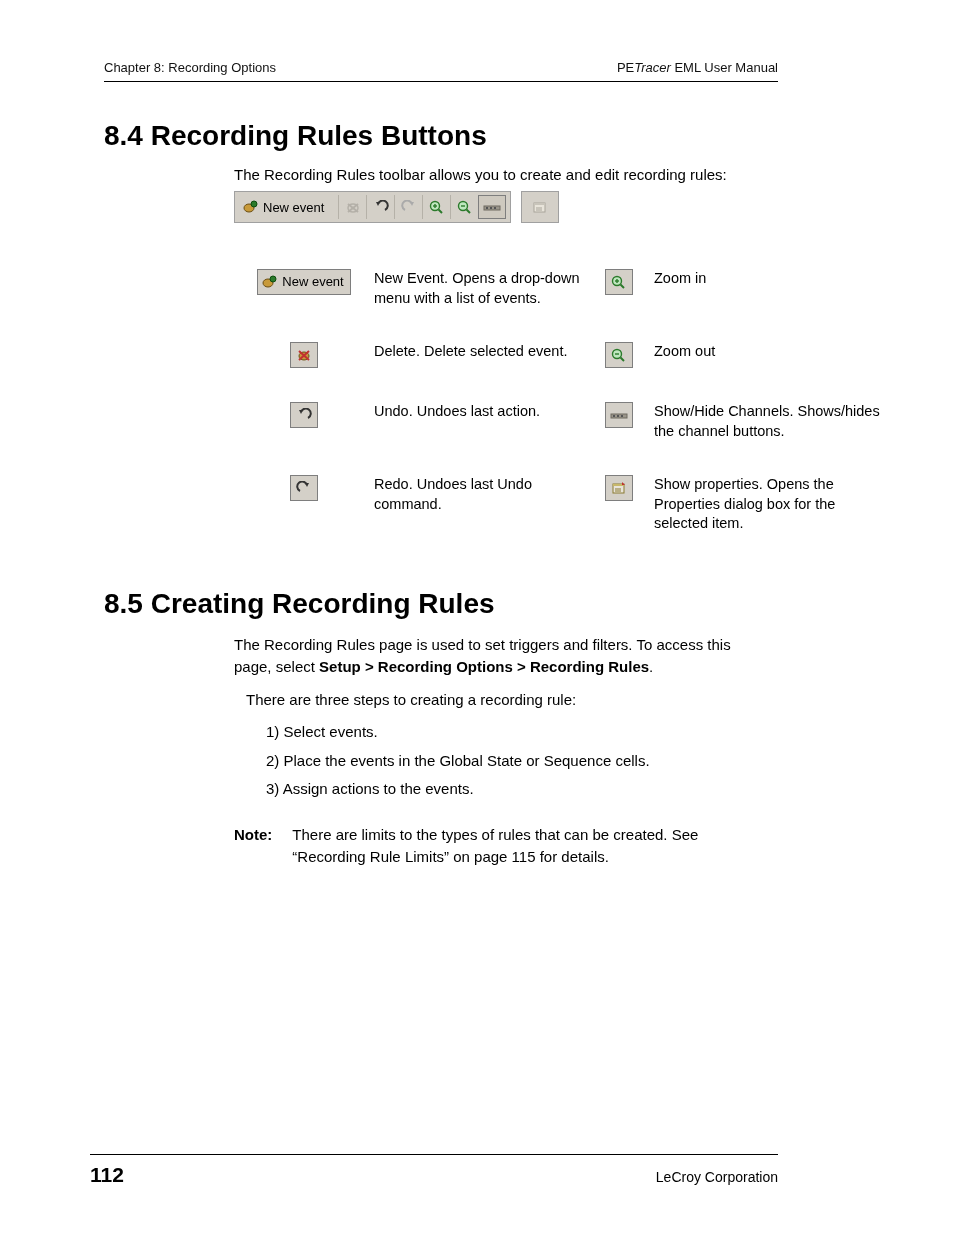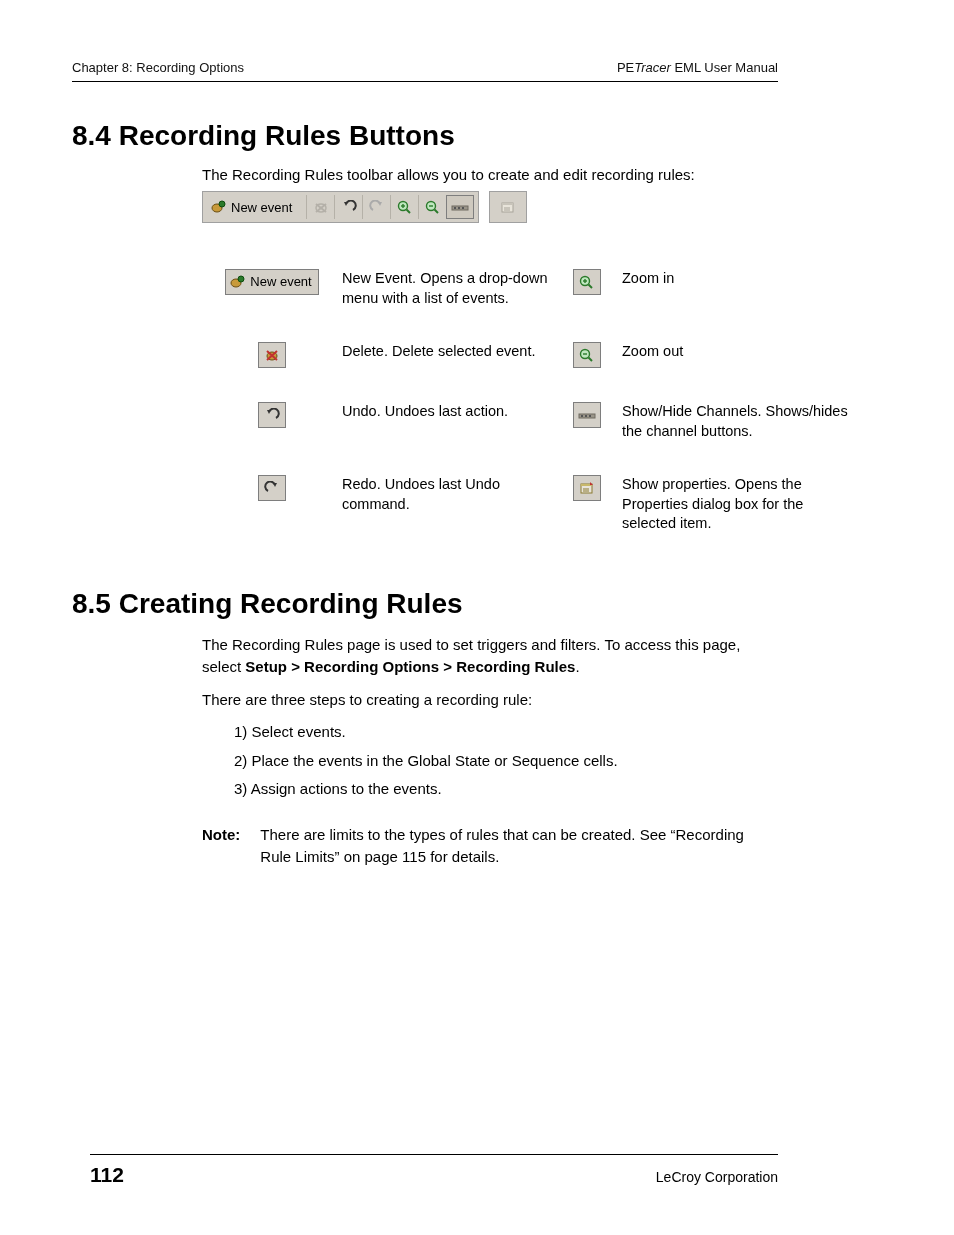--- a/index.html
+++ b/index.html
@@ -8,21 +8,21 @@
     background: #fff;
     font-family: Arial, Helvetica, sans-serif;
     color: #000;
     width: 954px;
   }
   .page {
     position: relative;
     width: 868px;
     min-height: 1235px;
     box-sizing: border-box;
-    padding: 60px 90px 40px 72px;
+    padding: 60px 90px 40px 104px;
   }
   .header-row {
     display: flex;
     justify-content: space-between;
     font-size: 13px;
     color: #111;
     padding-bottom: 6px;
   }
   .hr {
     border: none;
@@ -361,21 +361,21 @@
       <div class="desc-cell">Show properties. Opens the Properties dialog box for the selected item.</div>
     </div>
   </div>
 
   <h2 class="section-title" style="margin-top:54px;">8.5 Creating Recording Rules</h2>
 
   <div class="body-indent">
     <p style="font-size:15px;line-height:1.45;margin:13px 0 14px 0;">
       <span>The Recording Rules page is used to set triggers and filters. To access this page, select </span><span class="bold">Setup &gt; Recording Options &gt; Recording Rules</span><span>.</span>
     </p>
-    <p style="font-size:15px;margin:0 0 10px 0;">There are three steps to creating a recording rule:</p>
+    <p style="font-size:15px;margin:0 0 10px 12px;">There are three steps to creating a recording rule:</p>
     <div class="steps">
       <div>1) Select events.</div>
       <div>2) Place the events in the Global State or Sequence cells.</div>
       <div>3) Assign actions to the events.</div>
     </div>
     <div class="note-row">
       <div class="note-label">Note:</div>
       <div>There are limits to the types of rules that can be created. See “Recording Rule Limits” on page 115 for details.</div>
     </div>
   </div>

